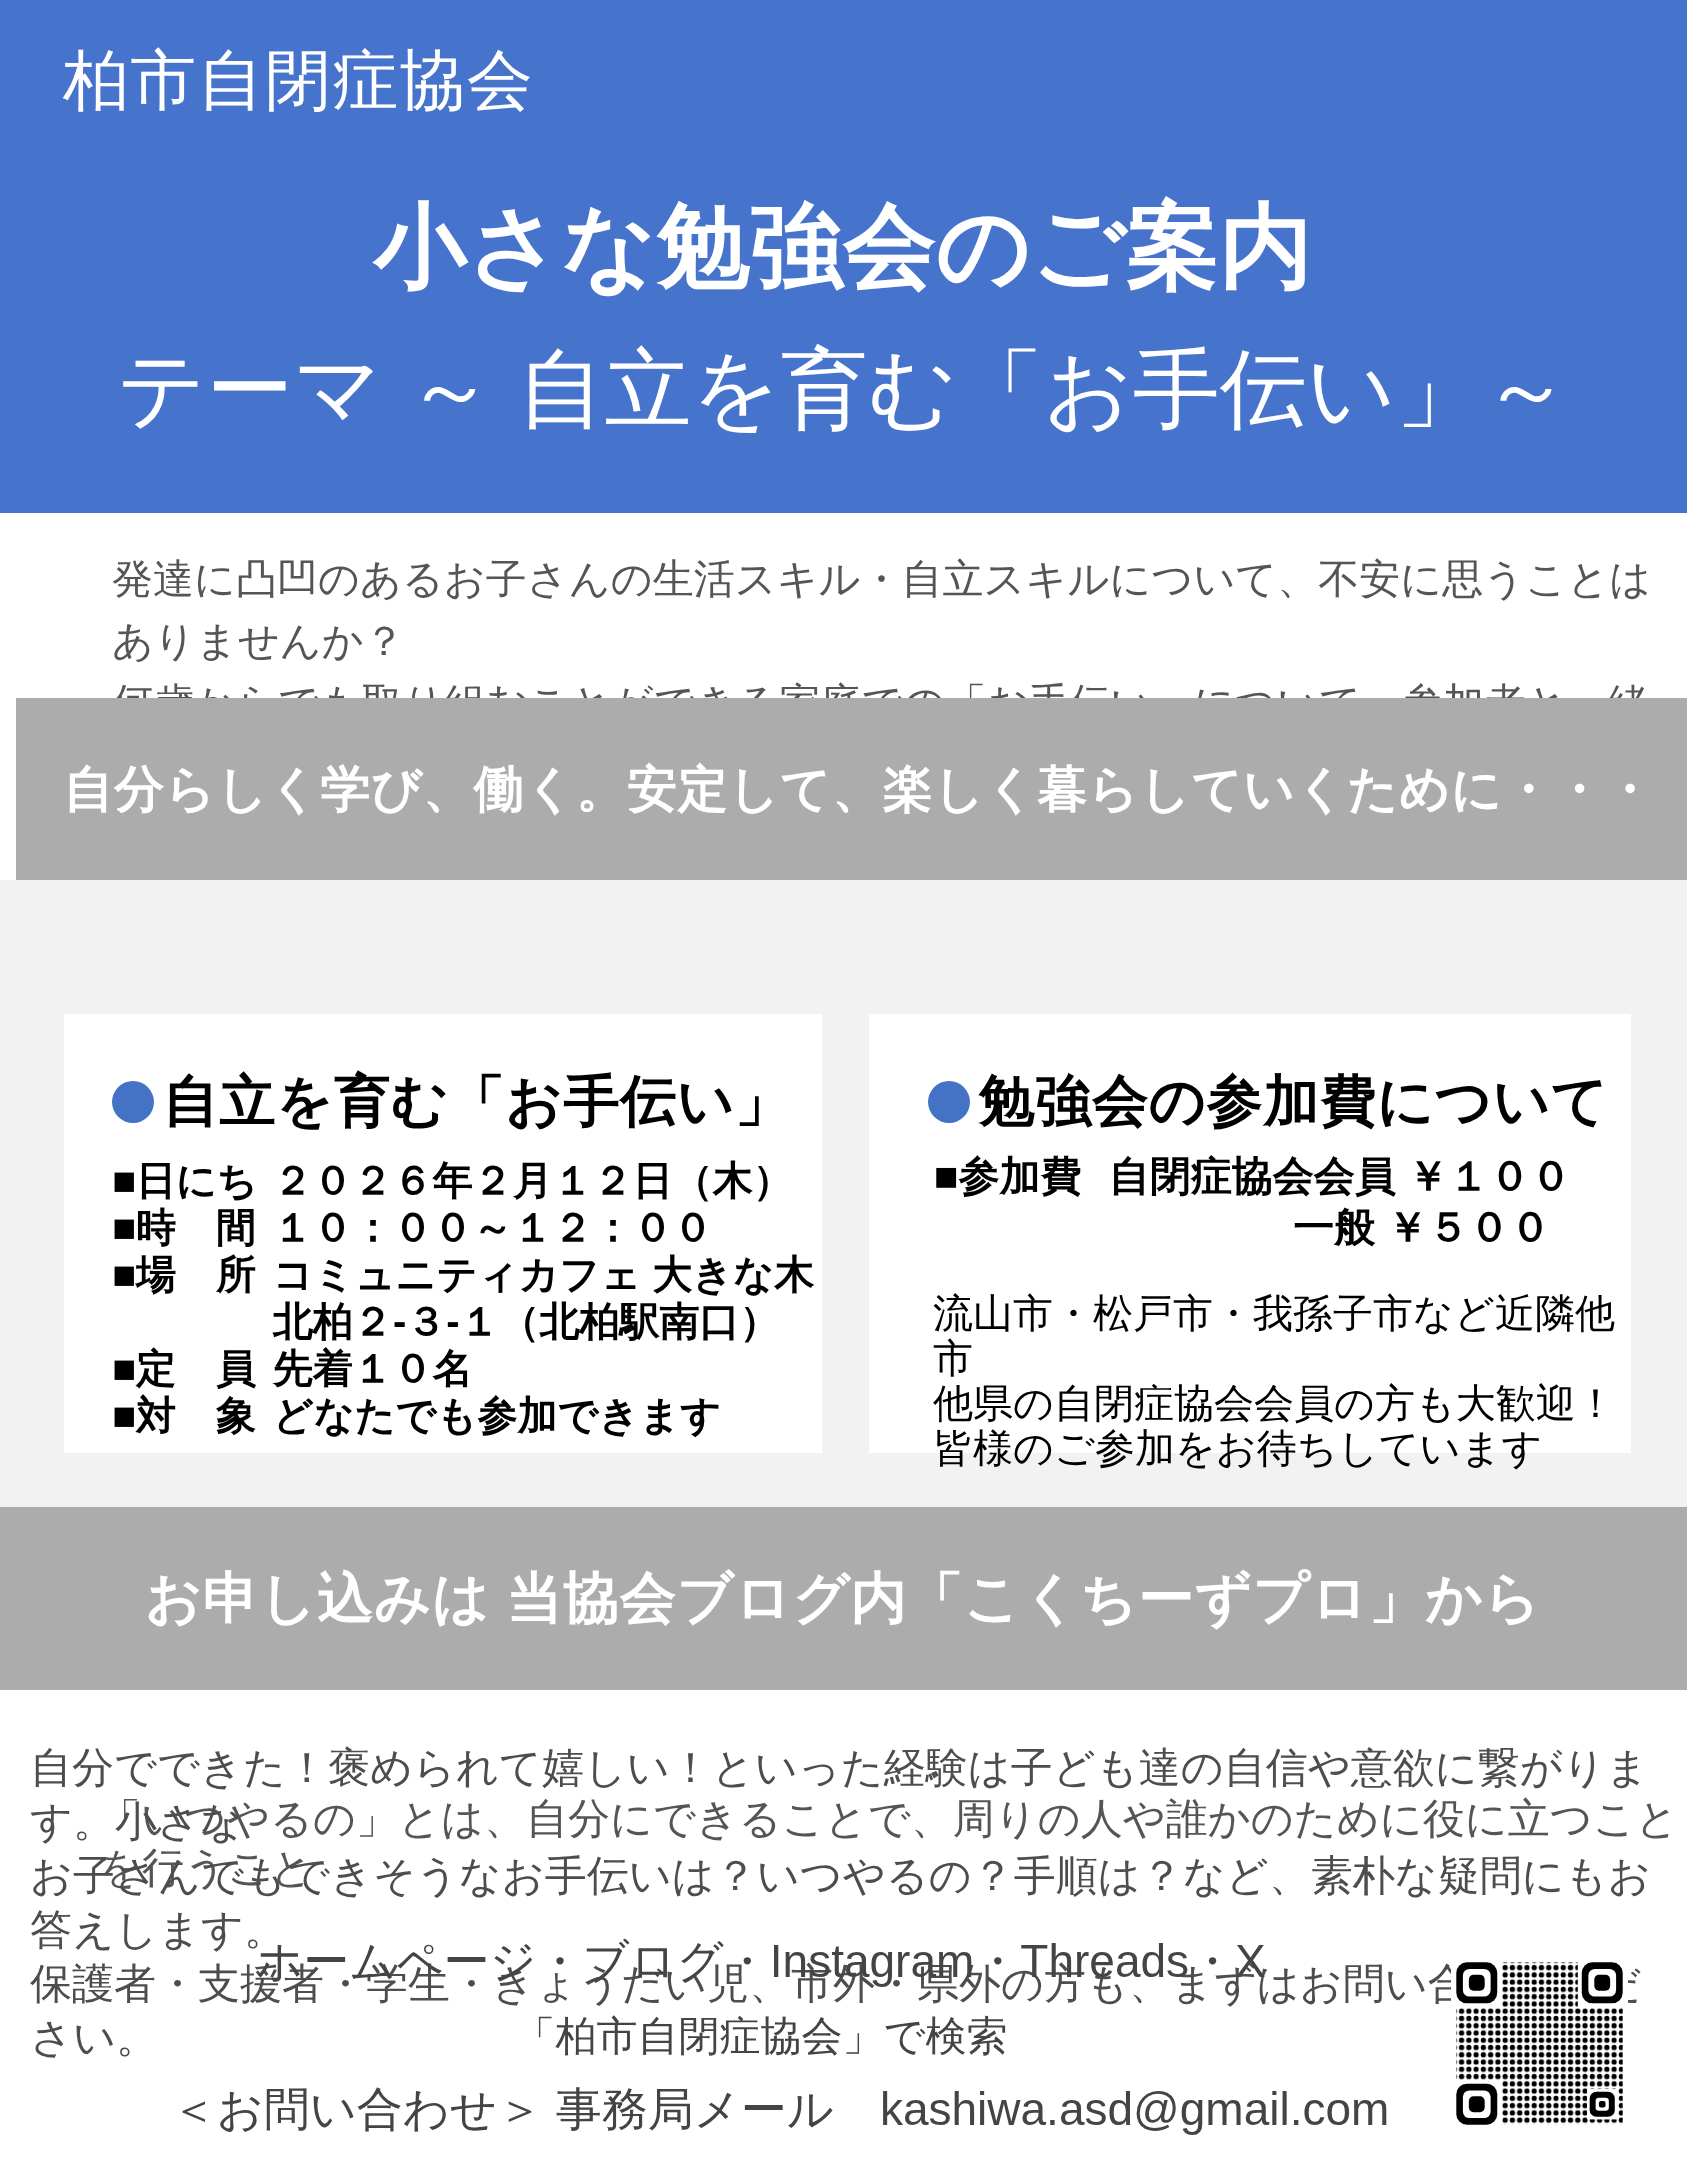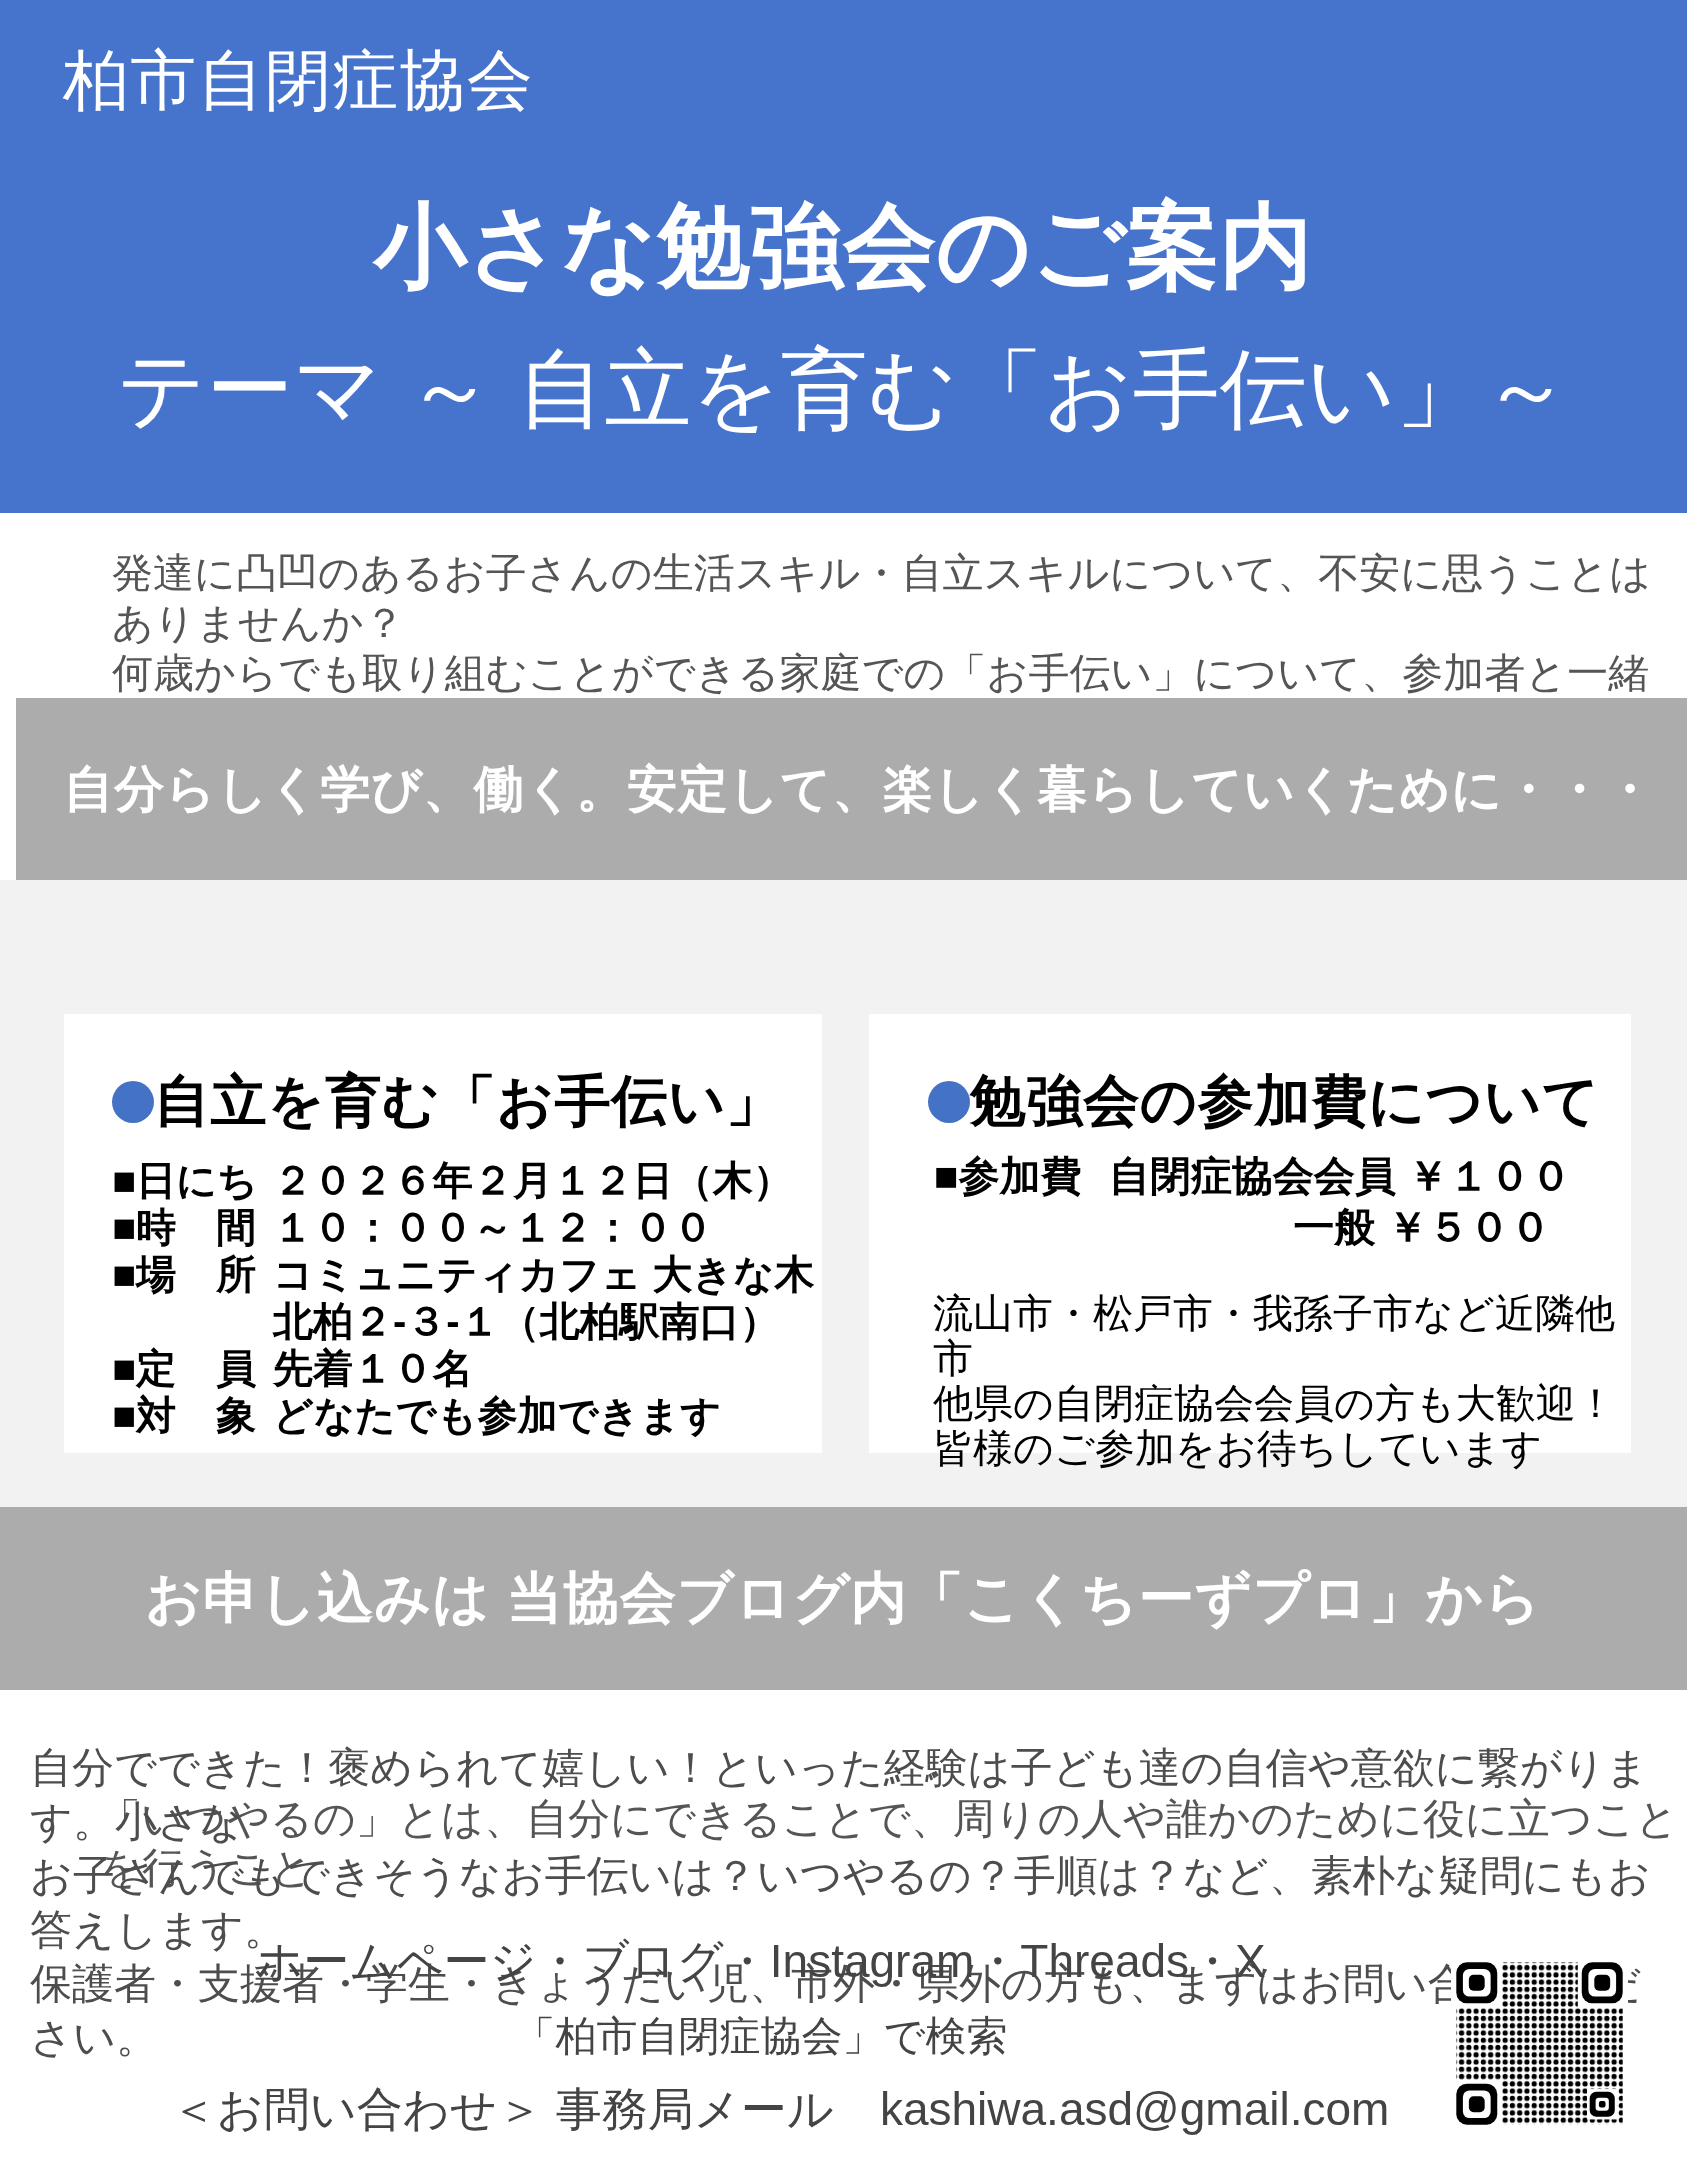--- a/index.html
+++ b/index.html
@@ -6,32 +6,32 @@
   .page{
     position:relative;width:1687px;height:2183px;background:#ffffff;overflow:hidden;
     font-family:"Liberation Sans","DejaVu Sans",sans-serif;color:#000;
   }
   
   .header{position:absolute;left:0;top:0;width:1687px;height:513px;background:#4674CC;}
   .org-name{position:absolute;left:63px;top:41px;font-size:66px;line-height:79px;color:#ffffff;font-weight:500;letter-spacing:1.3px;}
   .title1{position:absolute;left:0;top:193px;width:1687px;text-align:center;font-size:93px;line-height:106px;color:#ffffff;font-weight:700;}
   .title2{position:absolute;left:0;top:336px;width:1687px;text-align:center;font-size:87px;line-height:106px;color:#ffffff;font-weight:500;}
   
-  .intro{position:absolute;left:112px;top:548px;font-size:41px;line-height:50px;color:#555555;}
+  .intro{position:absolute;left:112px;top:548px;font-size:41px;line-height:62px;color:#555555;}
   
   .band1{position:absolute;left:16px;top:698px;width:1687px;height:182px;background:#ACACAC;
          display:flex;align-items:center;justify-content:center;}
   .band1 .band-text{font-size:50px;font-weight:900;color:#ffffff;letter-spacing:0.7px;}
   
   .section{position:absolute;left:0;top:880px;width:1687px;height:627px;background:#F2F2F2;}
   .definition{position:absolute;left:99px;top:914px;font-size:42px;line-height:49px;color:#555555;}
   .card{position:absolute;top:134px;background:#ffffff;height:439px;}
   .card-event{left:64px;width:758px;}
   .card-fee{left:869px;width:762px;}
-  .card-heading{position:absolute;display:flex;align-items:center;gap:0;top:50px;}
+  .card-heading{position:absolute;display:flex;align-items:center;gap:9px;top:50px;}
   .card-event .card-heading{left:48px;}
   .card-fee .card-heading{left:59px;}
   .bullet{width:42px;height:42px;border-radius:50%;background:#4472C4;flex:0 0 auto;}
   .card-heading-text{font-size:56px;font-weight:700;color:#000;letter-spacing:0.7px;}
   .event-rows{position:absolute;left:48px;top:143px;}
   .event-row{display:flex;font-size:40px;line-height:47px;font-weight:600;}
   .event-row .row-label{width:161px;flex:0 0 auto;}
   .fee-line1{position:absolute;left:65px;top:138px;display:flex;font-size:41px;line-height:48px;font-weight:600;}
   .fee-line1 .row-label{width:175px;flex:0 0 auto;}
   .fee-line2{position:absolute;left:65px;right:80px;top:189px;text-align:right;font-size:41px;line-height:48px;font-weight:600;}

